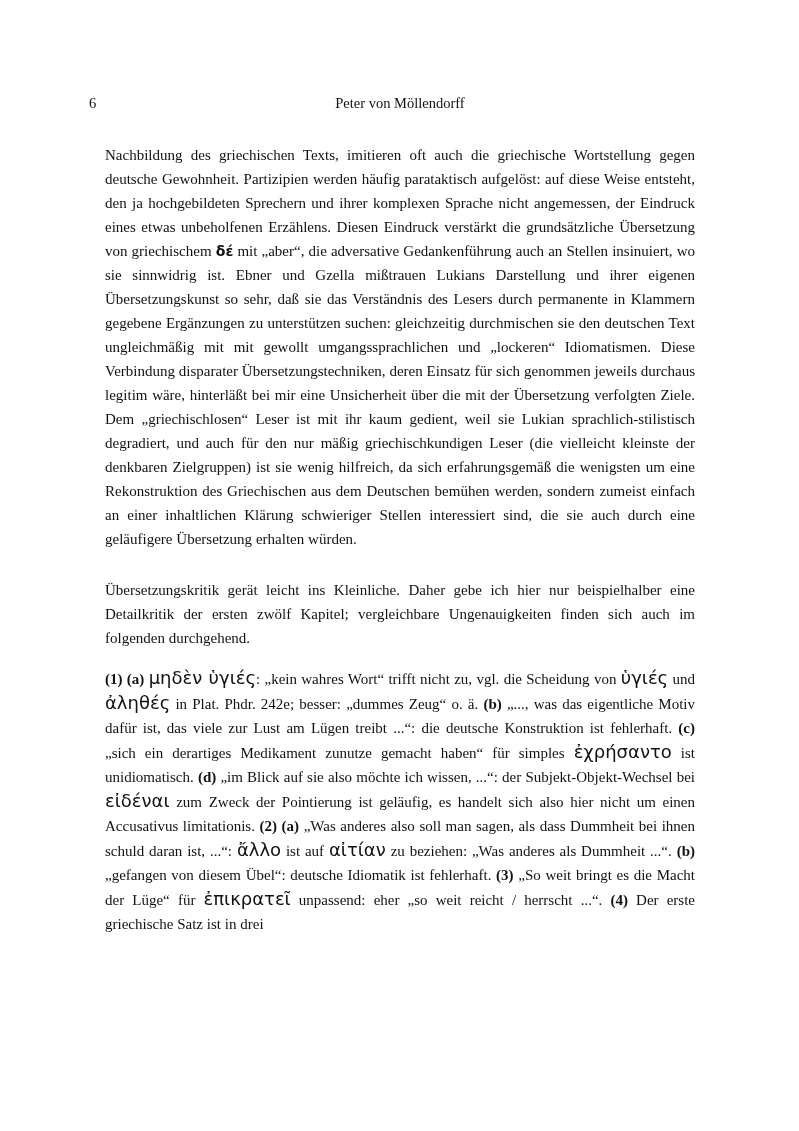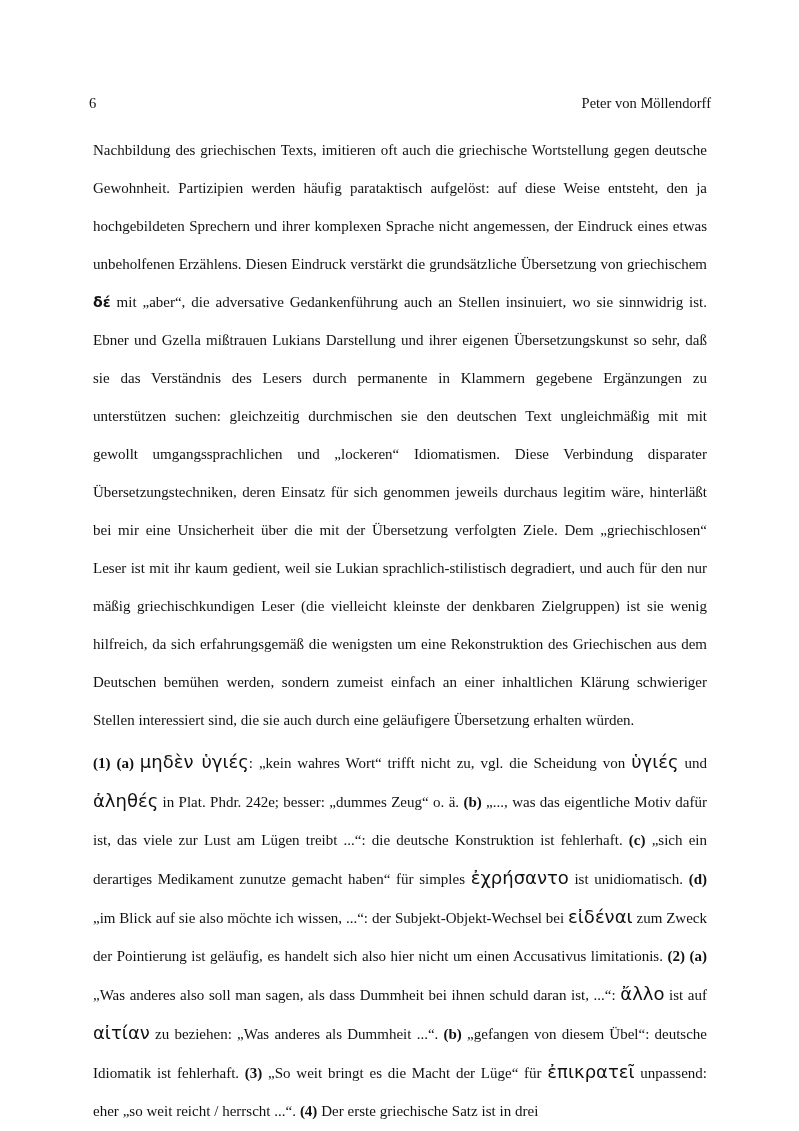--- a/index.html
+++ b/index.html
@@ -33,32 +33,32 @@
   .page-header .folio {
     position: absolute;
     left: 0;
     top: 0;
   }
   .page-header .running-title {
     position: absolute;
     left: 0;
     top: 0;
     width: 622px;
-    text-align: right;
+    text-align: center;
   }
   .content {
     position: absolute;
     top: 127px;
     left: 89px;
     width: 622px;
   }
   p.para {
-    margin: 4px;
+    margin: 16px;
     font-size: 15px;
-    line-height: 38px;
+    line-height: 24px;
     text-align: justify;
     text-justify: inter-word;
     text-indent: 0;
     hyphens: none;
     word-spacing: 0.1px;
   }
   p.para.gap-before {
     margin-top: 27.4px;
   }
   p.para.tight-before {
@@ -84,17 +84,18 @@
 
   <div class="page-header">
     <span class="folio">6</span>
     <span class="running-title">Peter von Möllendorff</span>
   </div>
 
   <div class="content">
 
     <p class="para"><span>Nachbildung des griechischen Texts, imitieren oft auch die griechische Wortstellung gegen deutsche Gewohnheit. Partizipien werden häufig parataktisch aufgelöst: auf diese Weise entsteht, den ja hochgebildeten Sprechern und ihrer komplexen Sprache nicht angemessen, der Eindruck eines etwas unbeholfenen Erzählens. Diesen Eindruck verstärkt die grundsätzliche Übersetzung von griechischem </span><span class="grk-b">δέ</span><span> mit „aber“, die adversative Gedankenführung auch an Stellen insinuiert, wo sie sinnwidrig ist. Ebner und Gzella mißtrauen Lukians Darstellung und ihrer eigenen Übersetzungskunst so sehr, daß sie das Verständnis des Lesers durch permanente in Klammern gegebene Ergänzungen zu unterstützen suchen: gleichzeitig durchmischen sie den deutschen Text ungleichmäßig mit mit gewollt umgangssprachlichen und „lockeren“ Idiomatismen. Diese Verbindung disparater Übersetzungstechniken, deren Einsatz für sich genommen jeweils durchaus legitim wäre, hinterläßt bei mir eine Unsicherheit über die mit der Übersetzung verfolgten Ziele. Dem „griechischlosen“ Leser ist mit ihr kaum gedient, weil sie Lukian sprachlich-stilistisch degradiert, und auch für den nur mäßig griechischkundigen Leser (die vielleicht kleinste der denkbaren Zielgruppen) ist sie wenig hilfreich, da sich erfahrungsgemäß die wenigsten um eine Rekonstruktion des Griechischen aus dem Deutschen bemühen werden, sondern zumeist einfach an einer inhaltlichen Klärung schwieriger Stellen interessiert sind, die sie auch durch eine geläufigere Übersetzung erhalten würden.</span></p>
 
+    <p class="para gap-before">Übersetzungskritik gerät leicht ins Kleinliche. Daher gebe ich hier nur beispielhalber eine Detailkritik der ersten zwölf Kapitel; vergleichbare Ungenauigkeiten finden sich auch im folgenden durchgehend.</p>
 
     <p class="para tight-before"><span class="num">(1)</span><span> </span><span class="num">(a)</span><span> </span><span class="grk">μηδὲν ὑγιές</span><span>: „kein wahres Wort“ trifft nicht zu, vgl. die Scheidung von </span><span class="grk">ὑγιές</span><span> und </span><span class="grk">ἀληθές</span><span> in Plat. Phdr. 242e; besser: „dummes Zeug“ o. ä. </span><span class="num">(b)</span><span> „..., was das eigentliche Motiv dafür ist, das viele zur Lust am Lügen treibt ...“: die deutsche Konstruktion ist fehlerhaft. </span><span class="num">(c)</span><span> „sich ein derartiges Medikament zunutze gemacht haben“ für simples </span><span class="grk">ἐχρήσαντο</span><span> ist unidiomatisch. </span><span class="num">(d)</span><span> „im Blick auf sie also möchte ich wissen, ...“: der Subjekt-Objekt-Wechsel bei </span><span class="grk">εἰδέναι</span><span> zum Zweck der Pointierung ist geläufig, es handelt sich also hier nicht um einen Accusativus limitationis. </span><span class="num">(2)</span><span> </span><span class="num">(a)</span><span> „Was anderes also soll man sagen, als dass Dummheit bei ihnen schuld daran ist, ...“: </span><span class="grk">ἄλλο</span><span> ist auf </span><span class="grk">αἰτίαν</span><span> zu beziehen: „Was anderes als Dummheit ...“. </span><span class="num">(b)</span><span> „gefangen von diesem Übel“: deutsche Idiomatik ist fehlerhaft. </span><span class="num">(3)</span><span> „So weit bringt es die Macht der Lüge“ für </span><span class="grk">ἐπικρατεῖ</span><span> unpassend: eher „so weit reicht / herrscht ...“. </span><span class="num">(4)</span><span> Der erste griechische Satz ist in drei</span></p>
 
   </div>
 </div>
 
 </body></html>

